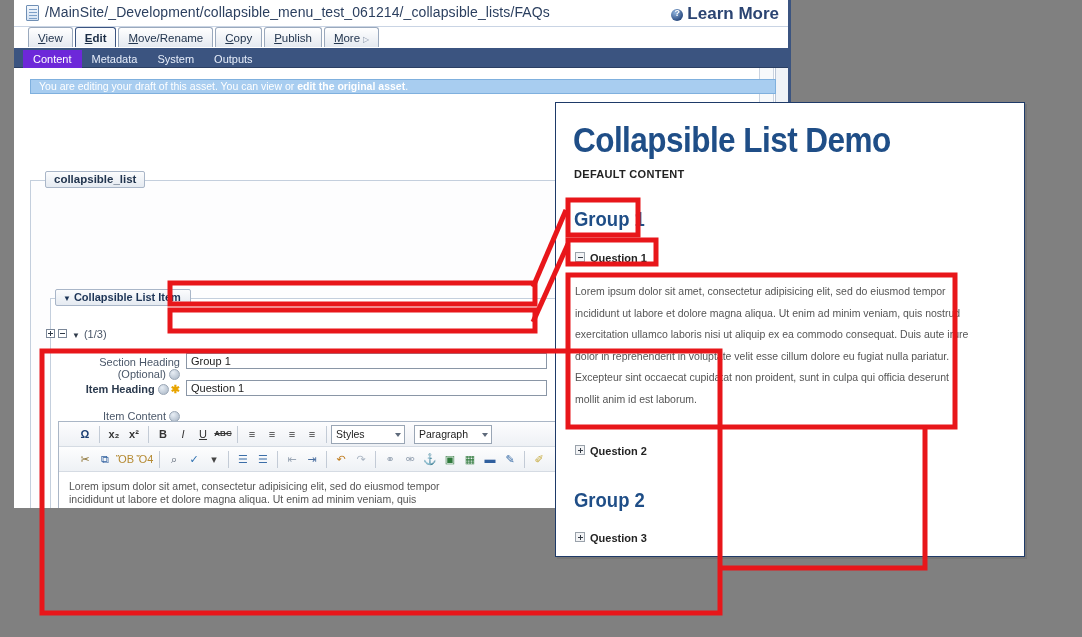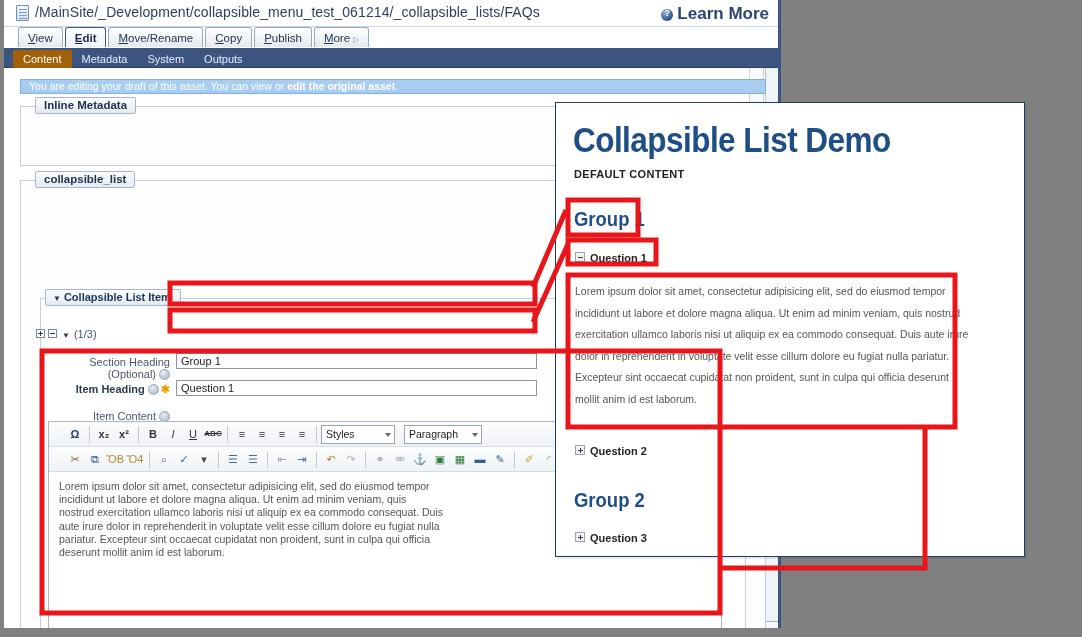--- a/index.html
+++ b/index.html
@@ -7,22 +7,22 @@
     width: 1082px; height: 637px;
     background: #808080;
     font-family: "Liberation Sans", sans-serif;
     overflow: hidden;
   }
   * { box-sizing: border-box; }
 
   
   #app-window {
     position: absolute;
-    left: 4px; top: 0;
-    width: 777px; height: 628px;
+    left: 14px; top: 0;
+    width: 777px; height: 508px;
     background: #ffffff;
     border-right: 3px solid #3b5480;
     overflow: hidden;
   }
 
   
   #path-header {
     position: relative;
     height: 27px;
     background: #ffffff;
@@ -109,21 +109,21 @@
   .stab {
     display: inline-block;
     height: 19px;
     padding: 0 10px;
     font-size: 11px;
     color: #e7eefa;
     line-height: 19px;
     cursor: pointer;
   }
   .stab.active {
-    background: #a16207;
+    background: #6d28d9;
     color: #ffffff;
   }
 
   
   #body-area {
     position: absolute;
     left: 0; top: 68px;
     width: 777px; height: 569px;
     background: #ffffff;
   }
@@ -441,23 +441,20 @@
 
     <div id="inner-scroll"></div>
     <div id="body-scroll-track">
       <div id="body-scroll-down"></div>
     </div>
 
     <div id="notice-bar">
       <span>You are editing your draft of this asset. You can </span><span class="lnk plain">view</span><span> or </span><span class="lnk">edit the original asset</span><span>.</span>
     </div>
 
-    <div class="fieldset" id="fs-inline-metadata">
-      <div class="legend">Inline Metadata</div>
-    </div>
     <div class="field-label" style="left:60px; top:140px; width:106px;">Display Name</div>
     <input class="textinput" id="inp-display-name" type="text" value="FAQs" style="">
 
     <div class="fieldset" id="fs-collapsible-list">
       <div class="legend">collapsible_list</div>
     </div>
 
     <div id="fs-list-item">
       <div id="legend-list-item">
         <span class="tri">▼</span><span>Collapsible List Item</span>

